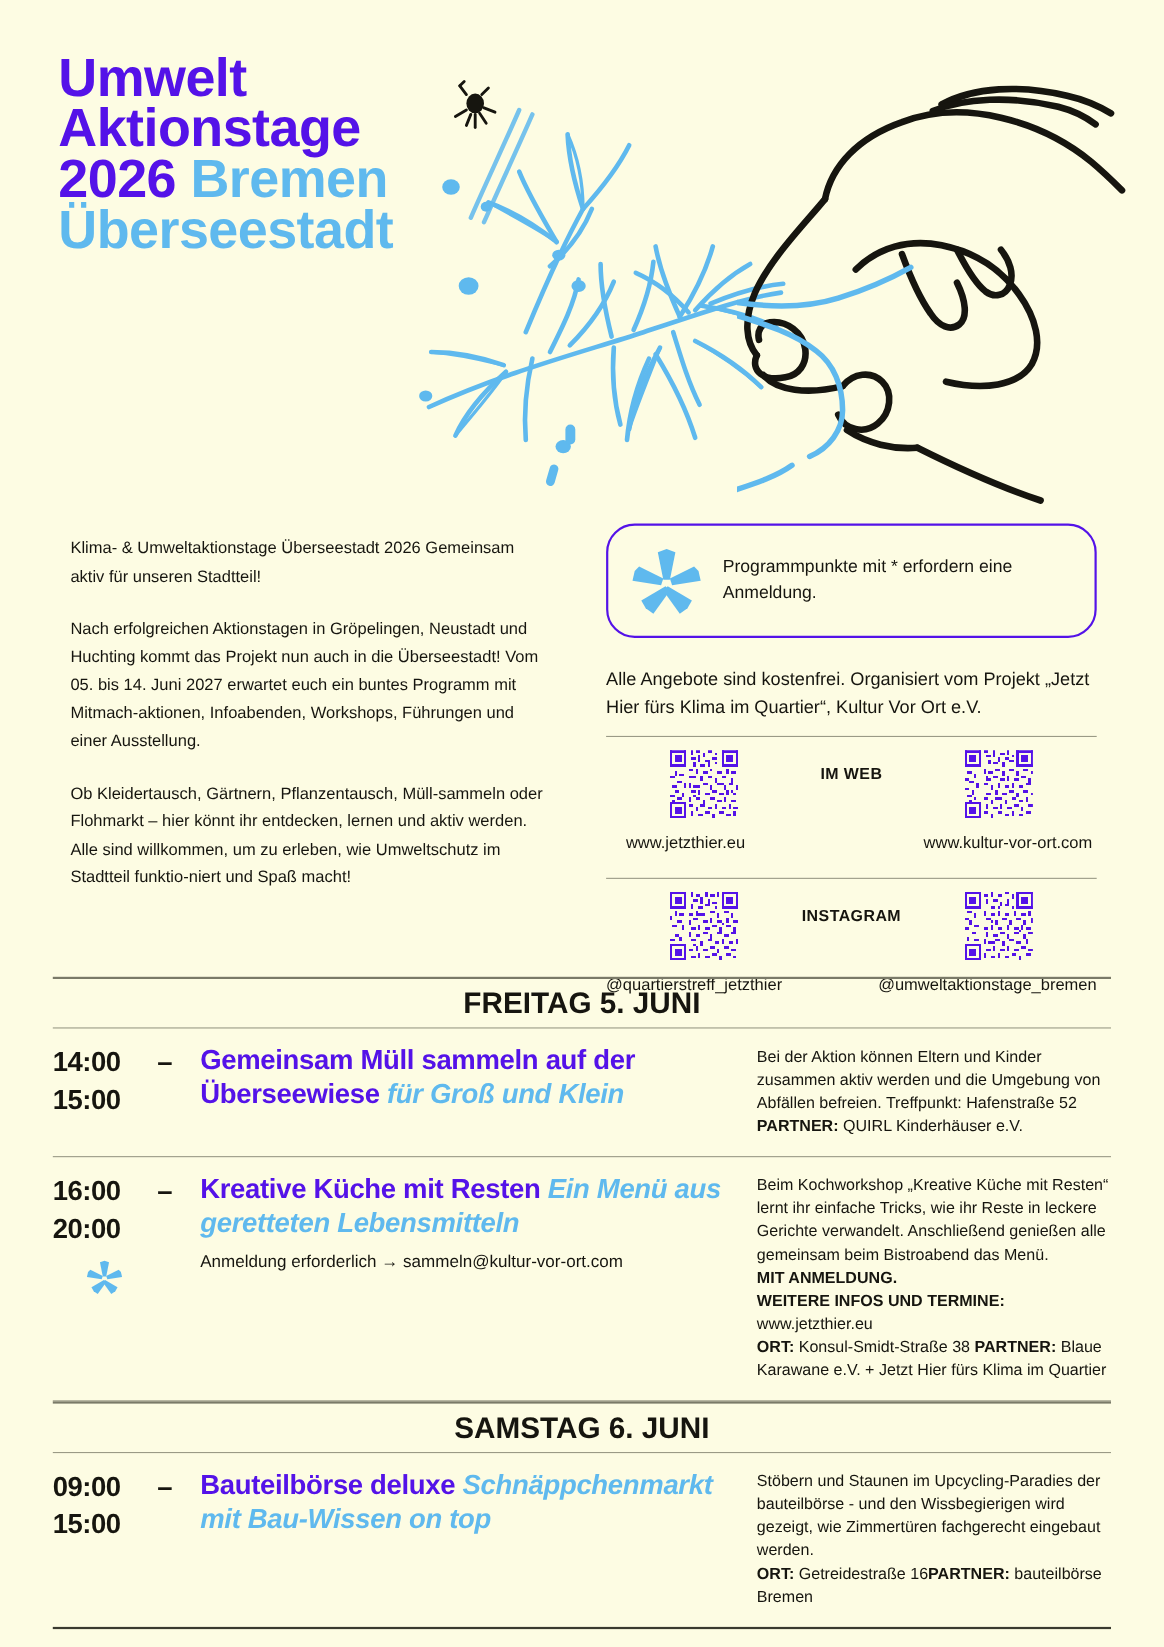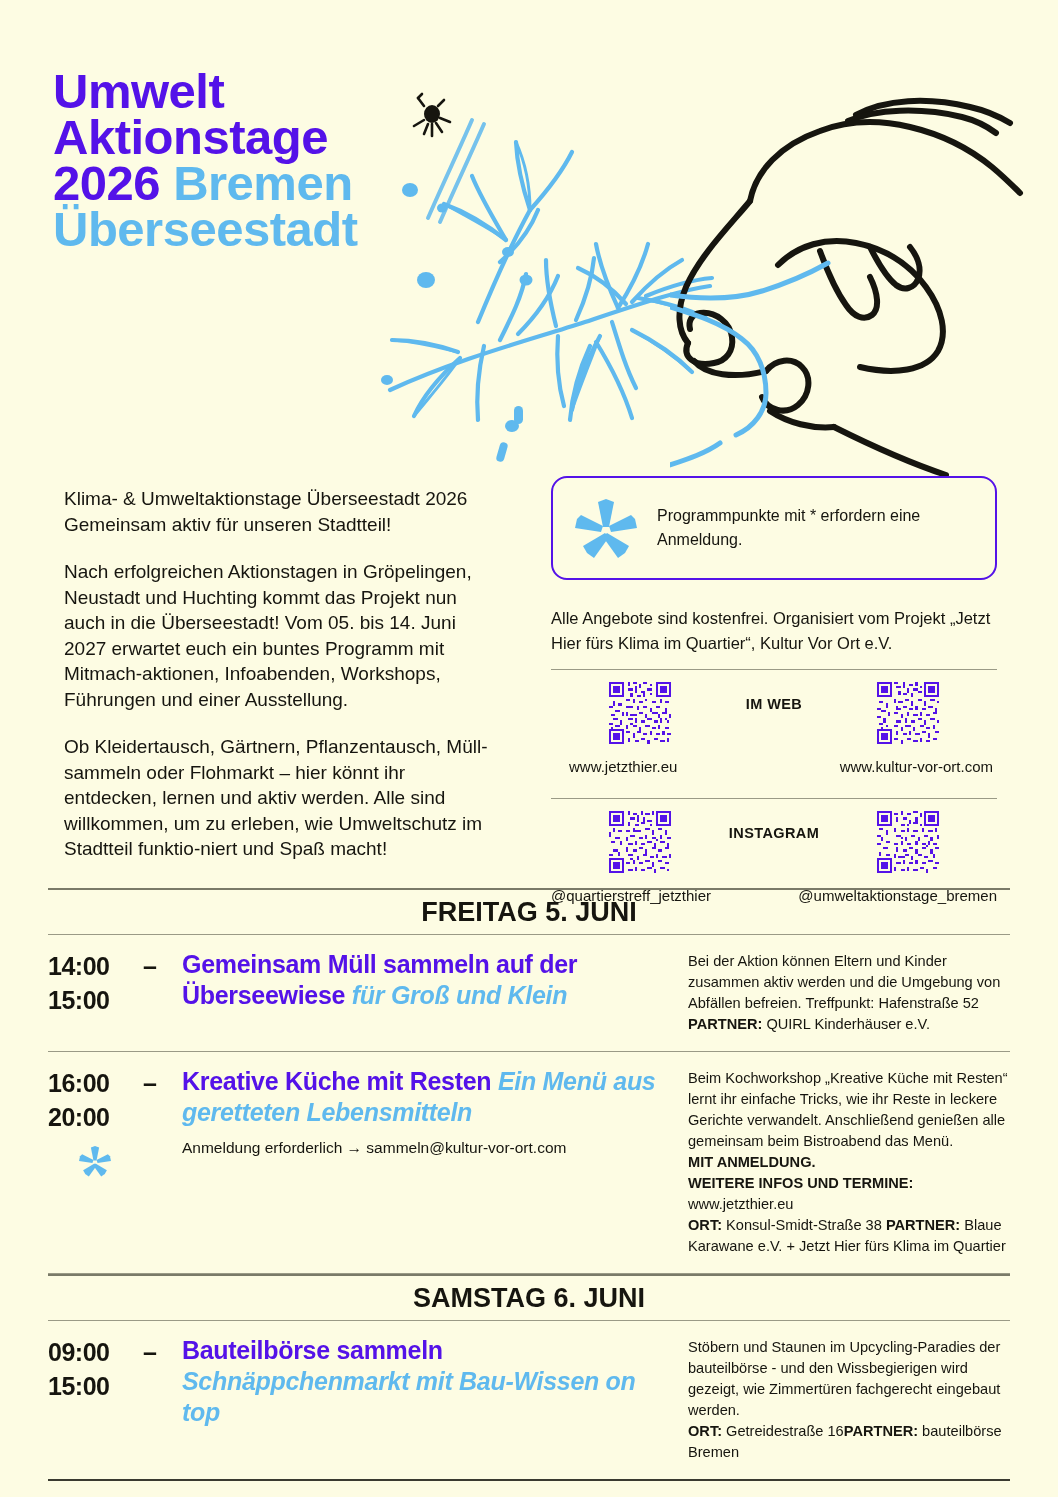--- a/index.html
+++ b/index.html
@@ -8,48 +8,48 @@
     width:1058px;height:1497px;
     background:#FDFCE3;
     font-family:"Liberation Sans","DejaVu Sans",sans-serif;
     color:#16150f;
     overflow:hidden;
     position:relative;
   }
   .page{position:relative;width:1058px;height:1497px;}
 
   
-  .hero{position:absolute;left:0;top:0;width:916px;height:470px;margin-top:20px;}
+  .hero{position:absolute;left:0;top:0;width:916px;height:470px;}
   .title{
     position:absolute;left:53px;top:48px;
     font-weight:800;
     font-size:49px;
     line-height:46px;
     letter-spacing:-0.5px;
   }
   .t-line{display:block;white-space:nowrap;}
   .c-purple{color:#5412E8;}
   .c-blue{color:#5FB9EE;}
 
   
   .plant{position:absolute;left:380px;top:70px;width:360px;height:380px;}
   .hand{position:absolute;left:670px;top:55px;width:370px;height:410px;}
 
   
   .intro{
     position:absolute;left:64px;top:486px;width:430px;
-    font-size:19px;line-height:25.5px;font-weight:500;
+    font-size:15px;line-height:25.5px;font-weight:500;
   }
   .intro p{margin:0 0 22px 0;}
   .intro p:last-child{margin-bottom:0;}
 
   
   .rightcol{position:absolute;left:551px;top:476px;width:446px;}
   .notebox{
-    border:2px solid #5412E8;border-radius:16px;
+    border:2px solid #5412E8;border-radius:26px;
     height:104px;box-sizing:border-box;
     display:flex;align-items:center;gap:18px;padding:0 20px;
   }
   .aster-wrap{width:66px;height:66px;flex:0 0 66px;position:relative;}
   .notetext{font-size:16px;line-height:24px;font-weight:500;}
 
   .orgtext{margin-top:26px;font-size:16.5px;line-height:24.5px;font-weight:500;}
 
   .hr-thin{border:0;border-top:1.3px solid #9a9a86;margin:14px 0 0 0;}
 
@@ -703,20 +703,20 @@
       <hr class="rule-top">
       <div class="dayhead">SAMSTAG  6. JUNI</div>
       <hr class="rule-mid">
       <div class="event">
         <div class="times">
           <div>09:00</div>
           <div class="time-dash">–</div>
           <div>15:00</div>
         </div>
         <div class="maincol">
-          <div class="ev-title"><span class="c-purple">Bauteilbörse sammeln </span><span class="ev-sub">Schnäppchenmarkt mit Bau-Wissen on top</span></div>
+          <div class="ev-title"><span class="c-purple">Bauteilbörse deluxe </span><span class="ev-sub">Schnäppchenmarkt mit Bau-Wissen on top</span></div>
         </div>
         <div class="desccol"><span>Stöbern und Staunen im Upcycling-Paradies der bauteilbörse - und den Wissbegierigen wird gezeigt, wie Zimmertüren fachgerecht eingebaut werden.</span><br><b>ORT:</b><span> Getreidestraße 16</span><b>PARTNER:</b><span> bauteilbörse Bremen</span></div>
       </div>
       <hr class="rule-bot">
     </div>
 
 </div>
 
 </body></html>

